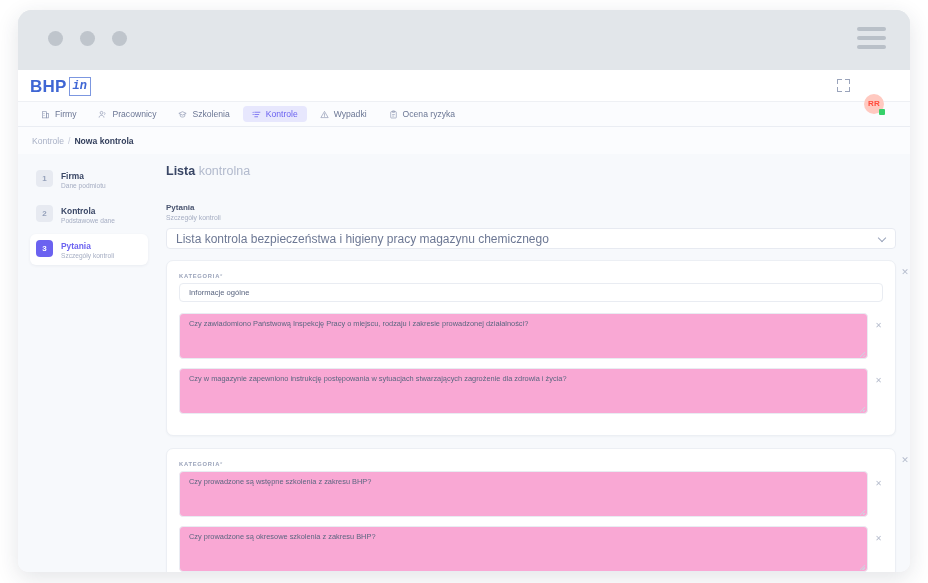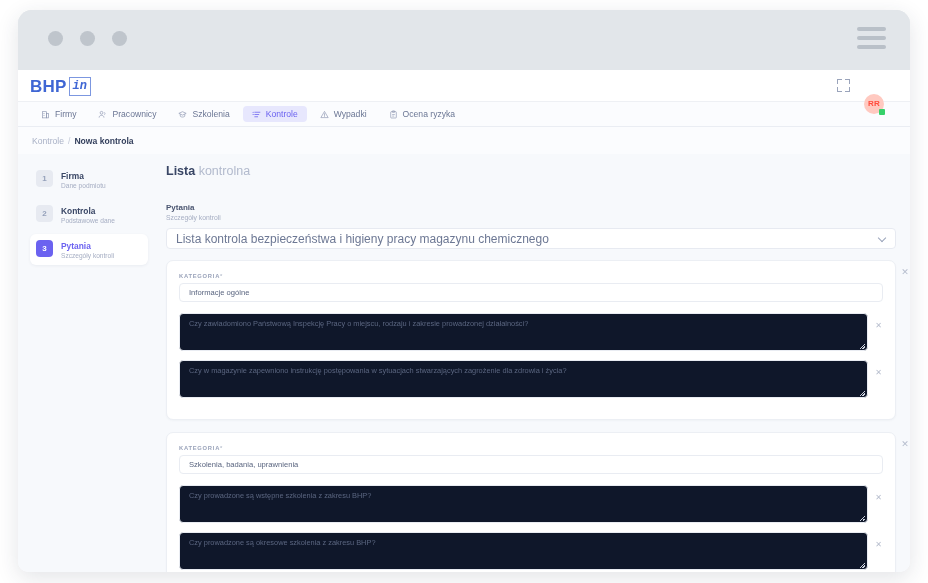--- a/index.html
+++ b/index.html
@@ -205,23 +205,23 @@
     display: flex; align-items: center;
     padding: 0 9px;
     font-size: 7.6px; color: #59647f;
     margin-bottom: 11px;
   }
 
   
   .q-row { display: flex; align-items: flex-start; gap: 6px; margin-bottom: 9px; }
   .q-box {
     flex: 1 1 auto; position: relative;
-    height: 38px;
+    height: 46px;
     border: 1px solid #e9ecf2; border-radius: 4px;
-    background: #0f172a;
+    background: #f9a8d4;
     padding: 5px 9px;
     font-size: 7.4px; color: #5b6680; line-height: 1.25;
   }
   .q-resize {
     position: absolute; right: 2px; bottom: 1px;
     width: 5px; height: 5px;
     background:
       linear-gradient(135deg, transparent 45%, #cdd3df 45%, #cdd3df 58%, transparent 58%),
       linear-gradient(135deg, transparent 70%, #cdd3df 70%, #cdd3df 83%, transparent 83%);
   }
@@ -425,23 +425,20 @@
 
             </div>
           </div>
 
           <div class="card-wrap">
             <span class="card-x">✕</span>
             <div class="card">
               <div class="field-label">
                 <span>KATEGORIA</span><span class="req">*</span>
               </div>
-              <div class="input-cat">
-                <span>Szkolenia, badania, uprawnienia</span>
-              </div>
 
               <div class="q-row">
                 <div class="q-box">
                   <span>Czy prowadzone są wstępne szkolenia z zakresu BHP?</span>
                   <span class="q-resize"></span>
                 </div>
                 <span class="q-x">✕</span>
               </div>
 
               <div class="q-row">

